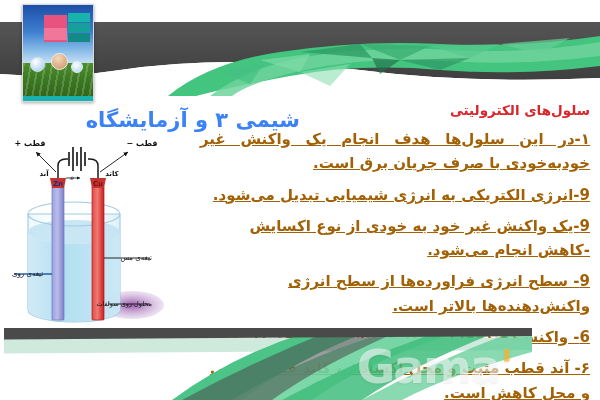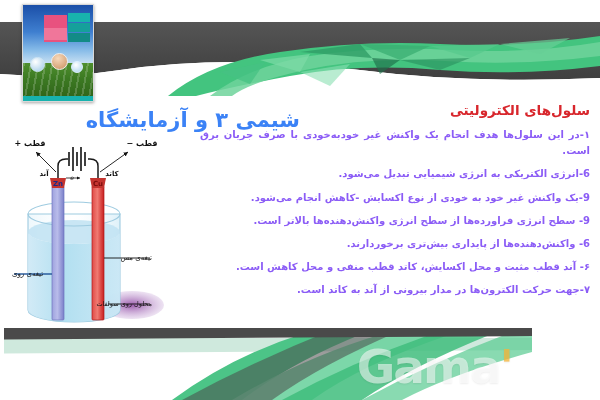--- a/index.html
+++ b/index.html
@@ -58,22 +58,22 @@
   .content {
     position:absolute; right:10px; top:96px; width:390px;
     direction:rtl; text-align:right;
   }
   .section-title {
     color:#d8262c; font-weight:bold; font-size:13.5px;
     text-align:right; margin:6px 0 9px 0;
   }
   .bullet-list { list-style:none; }
   .bullet-list li {
-    color:#8b5cf6; font-weight:bold; font-size:10px; line-height:1.62;
-    margin-bottom:7px; text-align:justify; text-align-last:right;
+    color:#a16207; font-weight:bold; font-size:15px; line-height:1.62;
+    margin-bottom:7px; text-align:justify; text-align-last:right;text-decoration:underline;
   }
   .bullet-list li:nth-child(2),
   .bullet-list li:nth-child(3),
   .bullet-list li:nth-child(4),
   .bullet-list li:nth-child(5),
   .bullet-list li:nth-child(6),
   .bullet-list li:nth-child(7) { text-align:right; text-align-last:right; }
 
   
   .diagram { position:absolute; left:0px; top:128px; width:205px; height:210px; }
@@ -138,21 +138,21 @@
     <div class="bt-circ3"></div>
     <div class="bt-tealbar"></div>
   </div>
 
   <div class="main-title">شیمی ۳ و آزمایشگاه</div>
 
   <div class="content">
     <div class="section-title">سلول‌های الکترولیتی</div>
     <ul class="bullet-list">
       <li>۱-در این سلول‌ها هدف انجام یک واکنش غیر خودبه‌خودی با صرف جریان برق است.</li>
-      <li>6-انرژی الکتریکی به انرژی شیمیایی تبدیل می‌شود.</li>
+      <li>9-انرژی الکتریکی به انرژی شیمیایی تبدیل می‌شود.</li>
       <li>9-یک واکنش غیر خود به خودی از نوع اکسایش -کاهش انجام می‌شود.</li>
       <li>9- سطح انرژی فراورده‌ها از سطح انرژی واکنش‌دهنده‌ها بالاتر است.</li>
       <li>6- واکنش‌دهنده‌ها از پایداری بیش‌تری برخوردارند.</li>
       <li>۶- آند قطب مثبت و محل اکسایش، کاتد قطب منفی و محل کاهش است.</li>
       <li>۷-جهت حرکت الکترون‌ها در مدار بیرونی از آند به کاتد است.</li>
     </ul>
   </div>
 
   <div class="diagram">
     <svg width="205" height="210" viewBox="0 0 205 210">

